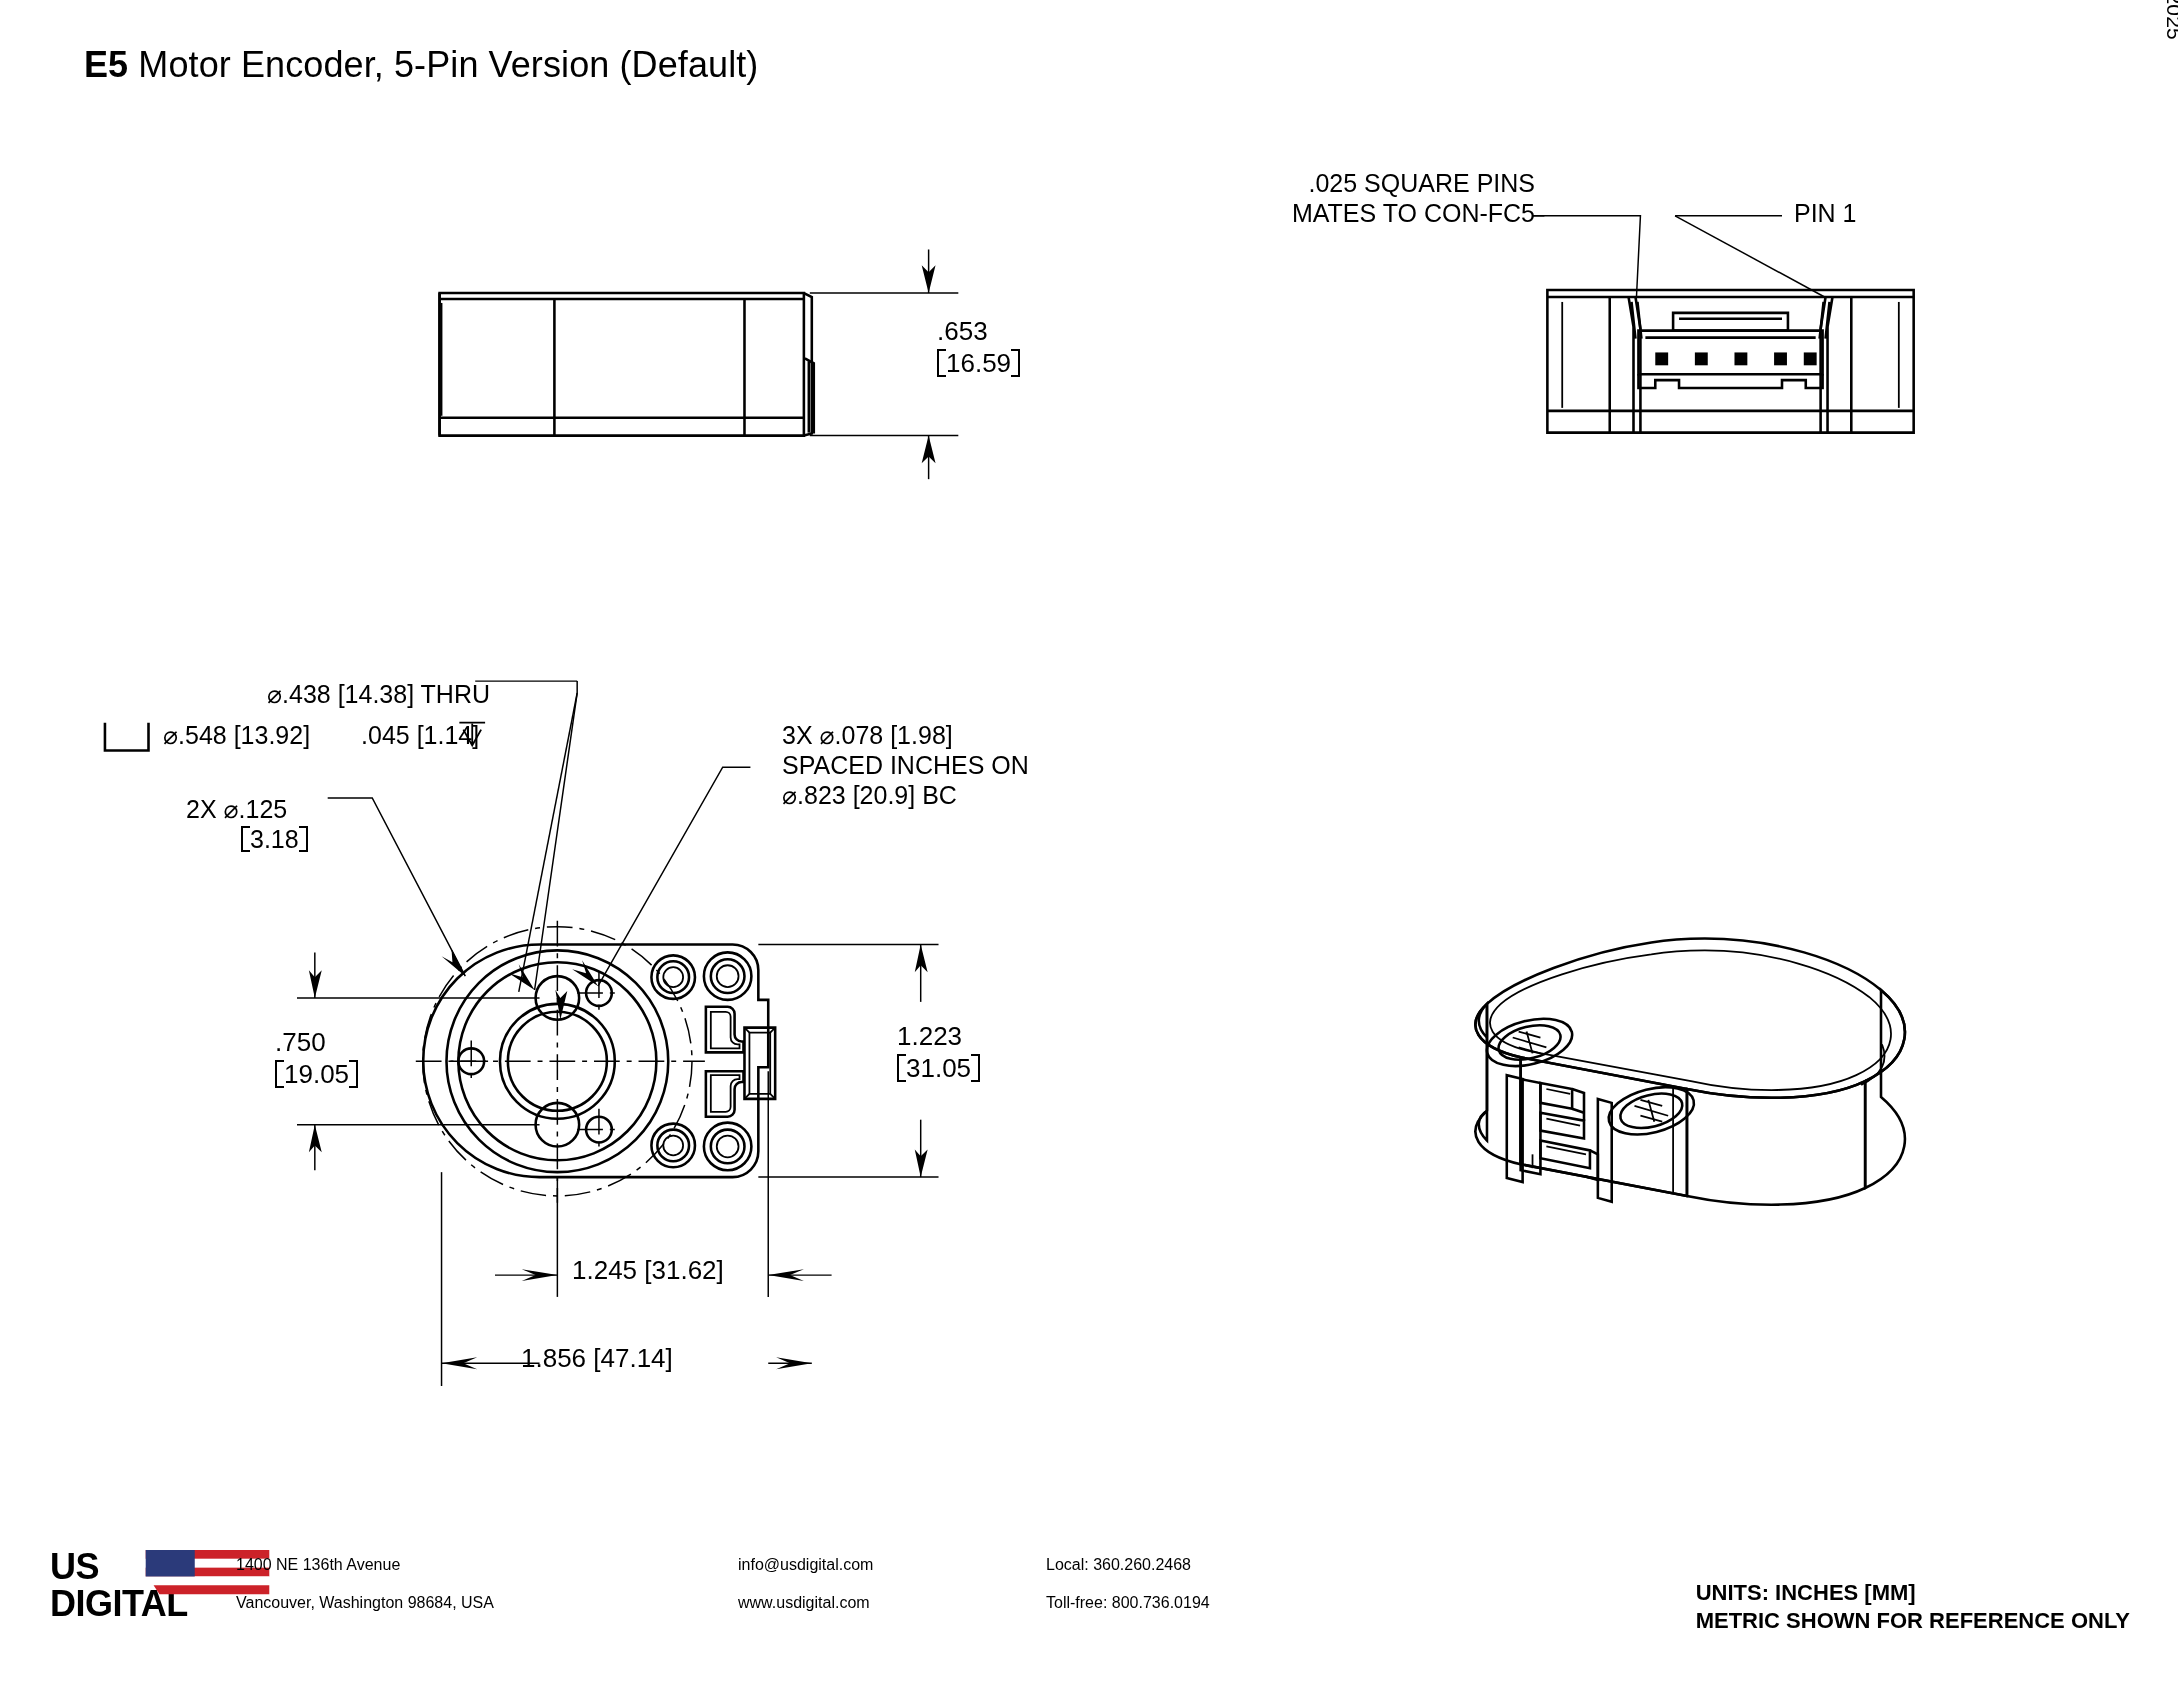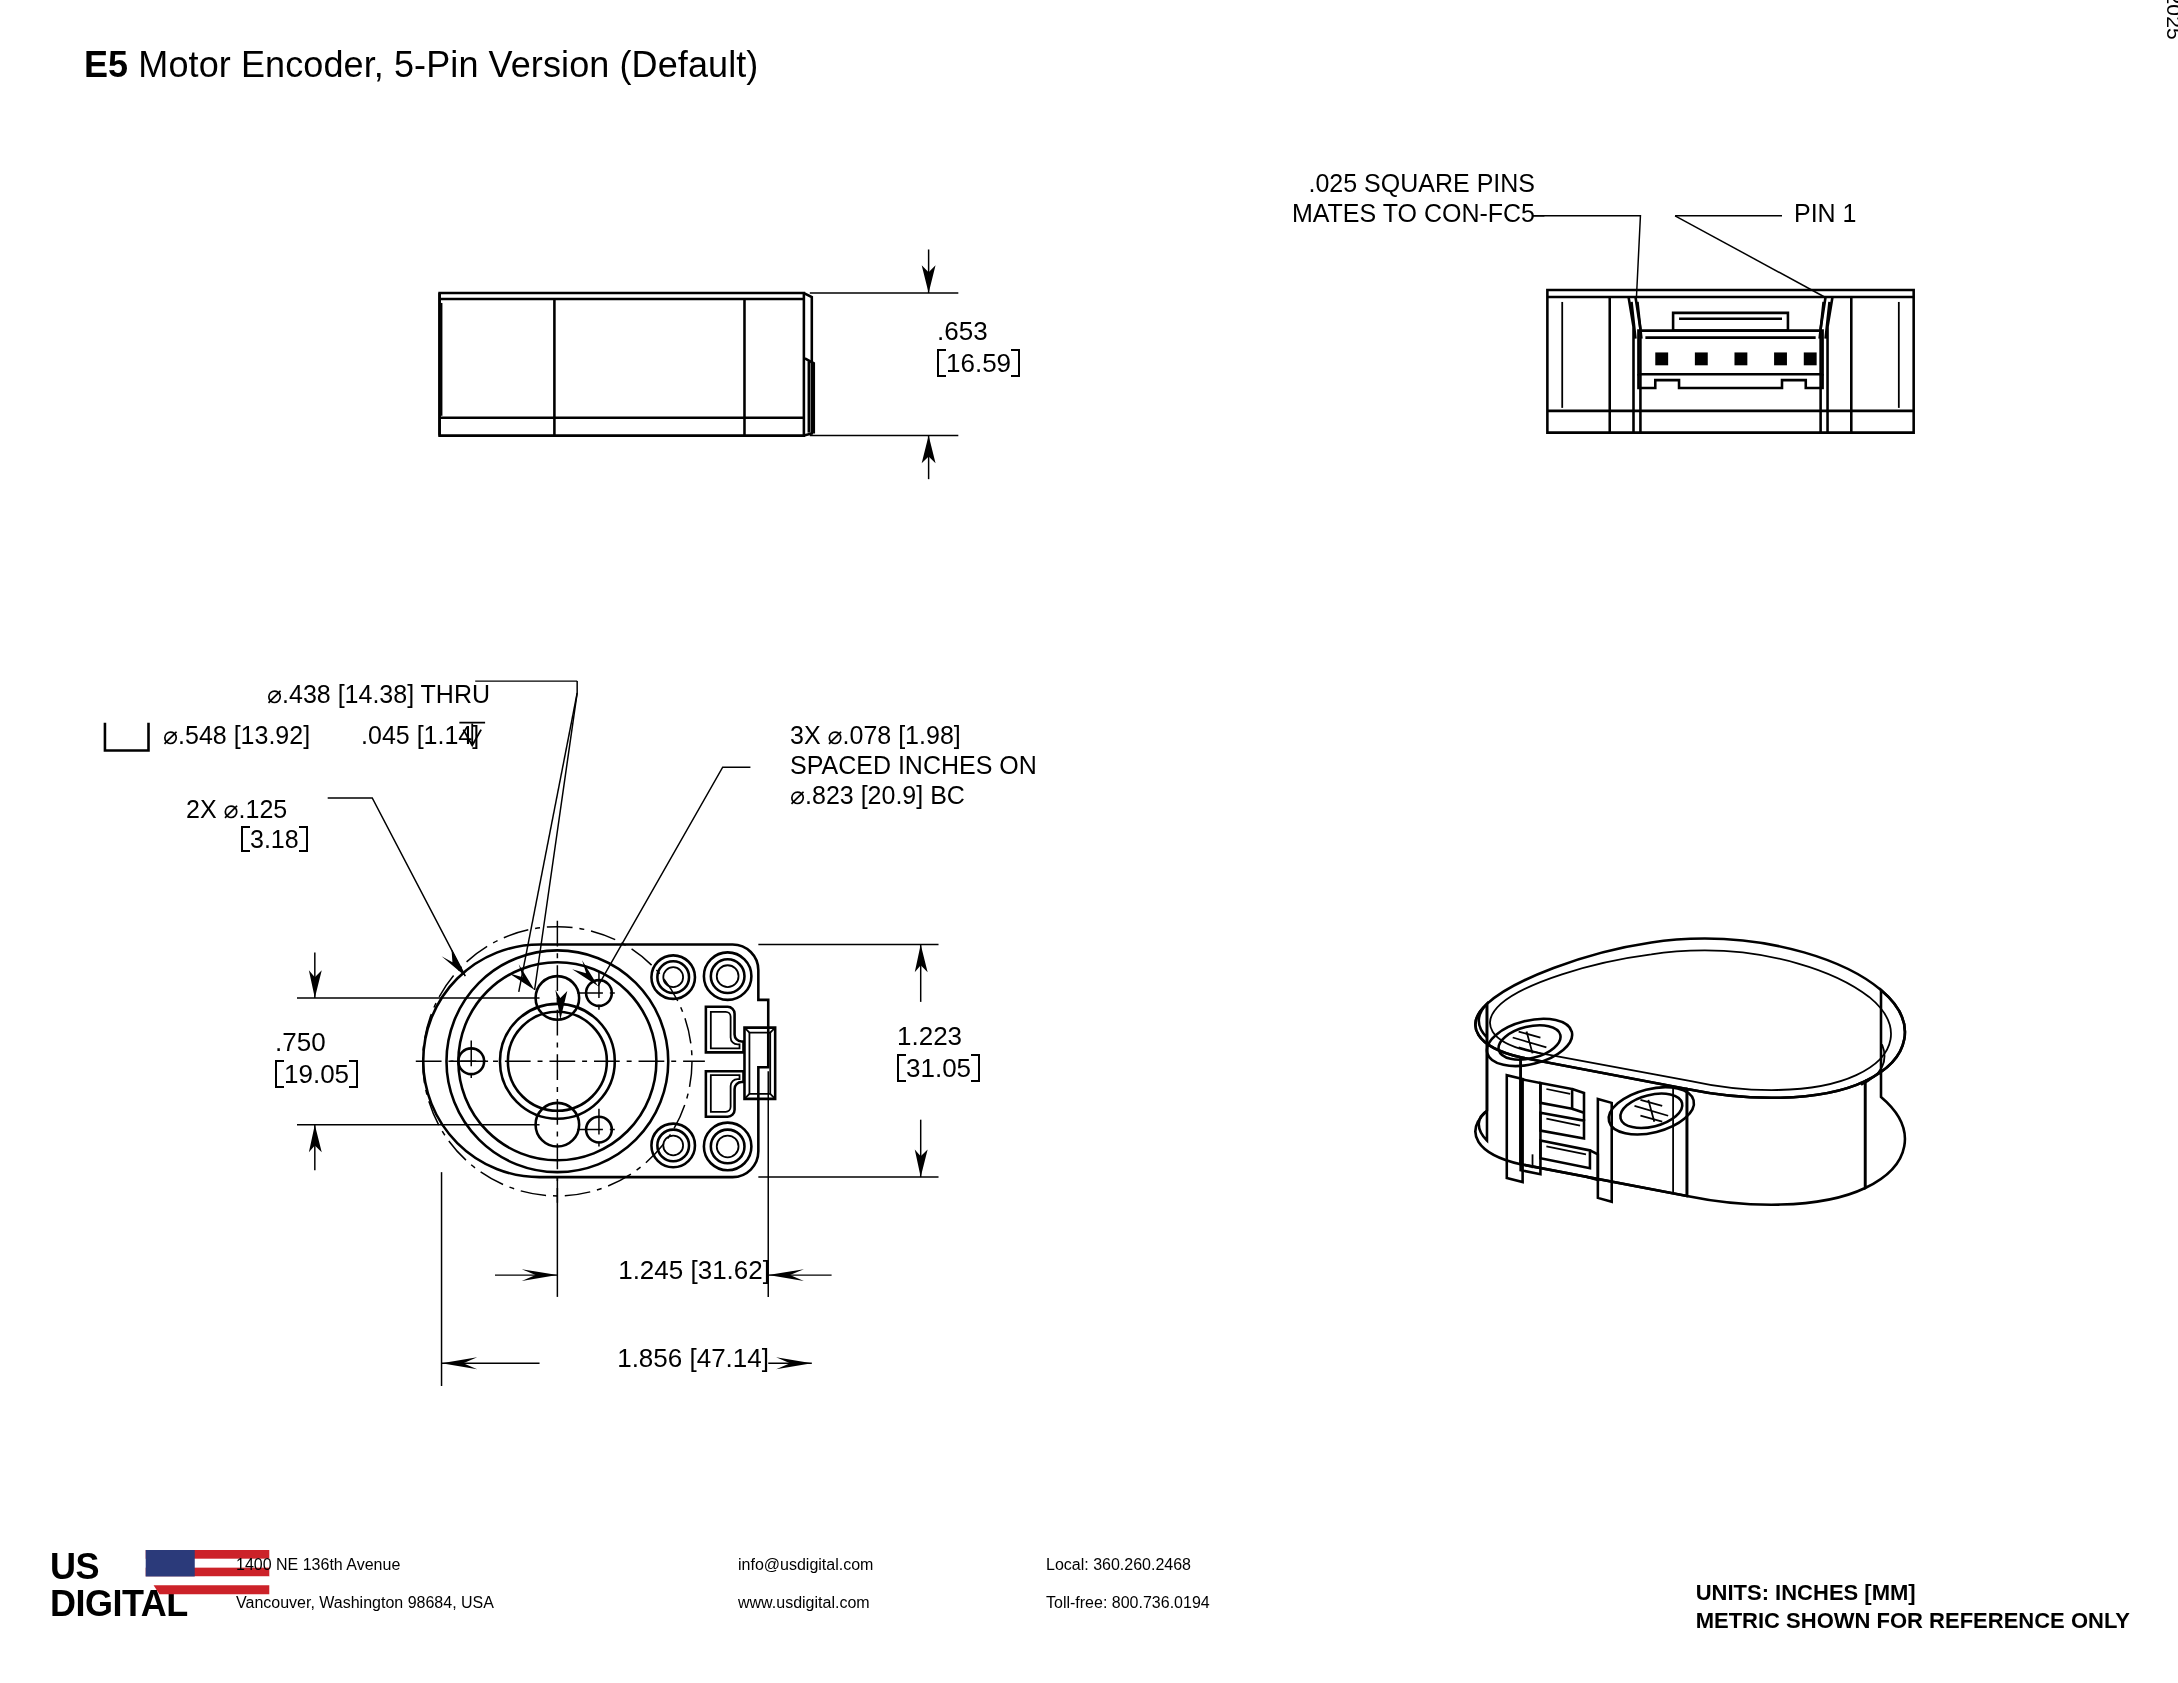--- a/index.html
+++ b/index.html
@@ -50,21 +50,21 @@
     font-size: 25px;
     line-height: 30px;
     white-space: nowrap;
   }
   .note.right { text-align: right; }
   .dim {
     position: absolute;
     font-size: 26px;
     line-height: 32px;
     white-space: nowrap;
-    text-align: right;
+    text-align: left;
   }
   .dim-stack { display: block; }
 
   
   .brk {
     display: inline-block;
     position: relative;
     padding: 0 9px;
   }
   .brk::before, .brk::after {
@@ -439,21 +439,21 @@
   <div class="note" style="left:163px; top:720px;">
     <span>⌀.548 [13.92]</span>
     <span style="display:inline-block;width:44px;"></span><span>.045 [1.14]</span>
   </div>
 
   <div class="note" style="left:186px; top:794px;">
     <div>2X  ⌀.125</div>
     <div style="padding-left:55px;"><span class="brk">3.18</span></div>
   </div>
 
-  <div class="note" style="left:782px; top:720px;margin-left:8px;">
+  <div class="note" style="left:782px; top:720px;">
     <div>3X  ⌀.078 [1.98]</div>
     <div>SPACED INCHES ON</div>
     <div>⌀.823 [20.9] BC</div>
   </div>
 
   <div class="dim" style="left:275px; top:1026px; width:168px; text-align:left;">
     <span class="dim-stack">.750</span>
     <span class="dim-stack"><span class="brk">19.05</span></span>
   </div>
 

